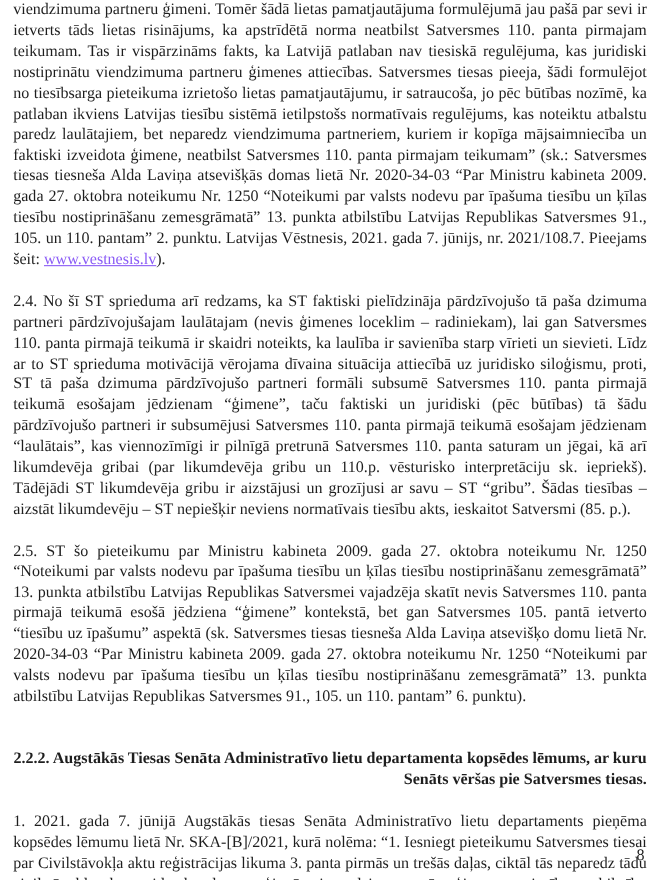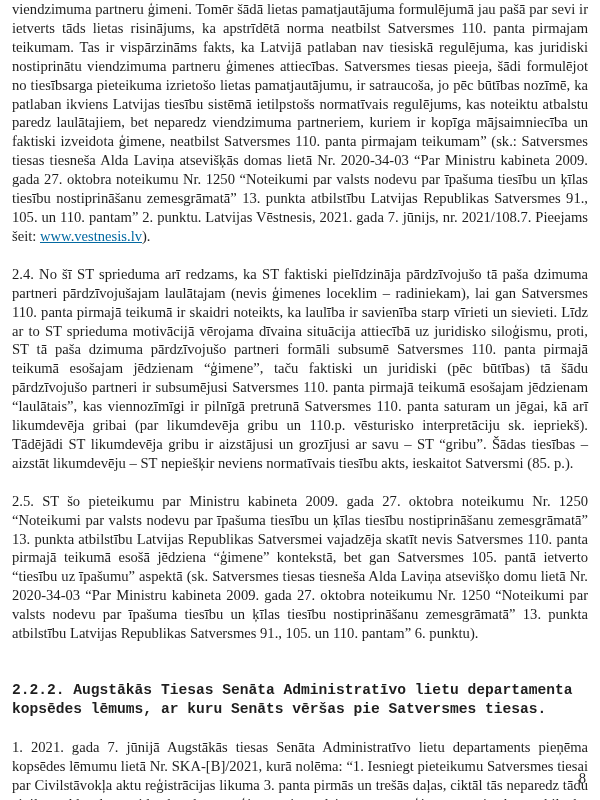--- a/index.html
+++ b/index.html
@@ -5,22 +5,22 @@
   html, body { margin: 0; padding: 0; background: #ffffff; }
   body { width: 600px; height: 800px; overflow: hidden; position: relative; }
   .page {
     position: absolute; left: 12px; top: 0px; width: 576px;
     font-family: "Liberation Serif", serif;
     font-size: 14.6px; line-height: 18.9px; color: #1e1e1e;
   }
   .para { margin: 0; text-align: justify; }
   .gap1 { height: 19px; }
   .gap2 { height: 38px; }
-  .heading { font-weight: bold; margin: 0; text-align: left; font-family: Liberation Mono, monospace; }
-  a.link { color: #0369a1; text-decoration: underline; }
+  .heading { font-weight: bold; margin: 0; text-align: right; }
+  a.link { color: #8b5cf6; text-decoration: underline; }
   .pagenum {
     position: absolute; right: 14px; top: 770px;
     font-family: "Liberation Serif", serif; font-size: 14.6px; color: #1e1e1e;
   }
 </style>
 </head>
 <body>
 
 <div class="page">
   <p class="para"><span>viendzimuma partneru ģimeni. Tomēr šādā lietas pamatjautājuma formulējumā jau pašā par sevi ir ietverts tāds lietas risinājums, ka apstrīdētā norma neatbilst Satversmes 110. panta pirmajam teikumam. Tas ir vispārzināms fakts, ka Latvijā patlaban nav tiesiskā regulējuma, kas juridiski nostiprinātu viendzimuma partneru ģimenes attiecības. Satversmes tiesas pieeja, šādi formulējot no tiesībsarga pieteikuma izrietošo lietas pamatjautājumu, ir satraucoša, jo pēc būtības nozīmē, ka patlaban ikviens Latvijas tiesību sistēmā ietilpstošs normatīvais regulējums, kas noteiktu atbalstu paredz laulātajiem, bet neparedz viendzimuma partneriem, kuriem ir kopīga mājsaimniecība un faktiski izveidota ģimene, neatbilst Satversmes 110. panta pirmajam teikumam” (sk.: Satversmes tiesas tiesneša Alda Laviņa atsevišķās domas lietā Nr. 2020-34-03 “Par Ministru kabineta 2009. gada 27. oktobra noteikumu Nr. 1250 “Noteikumi par valsts nodevu par īpašuma tiesību un ķīlas tiesību nostiprināšanu zemesgrāmatā” 13. punkta atbilstību Latvijas Republikas Satversmes 91., 105. un 110. pantam” 2. punktu. Latvijas Vēstnesis, 2021. gada 7. jūnijs, nr. 2021/108.7. Pieejams šeit: </span><a class="link" href="#">www.vestnesis.lv</a><span>).</span></p>

